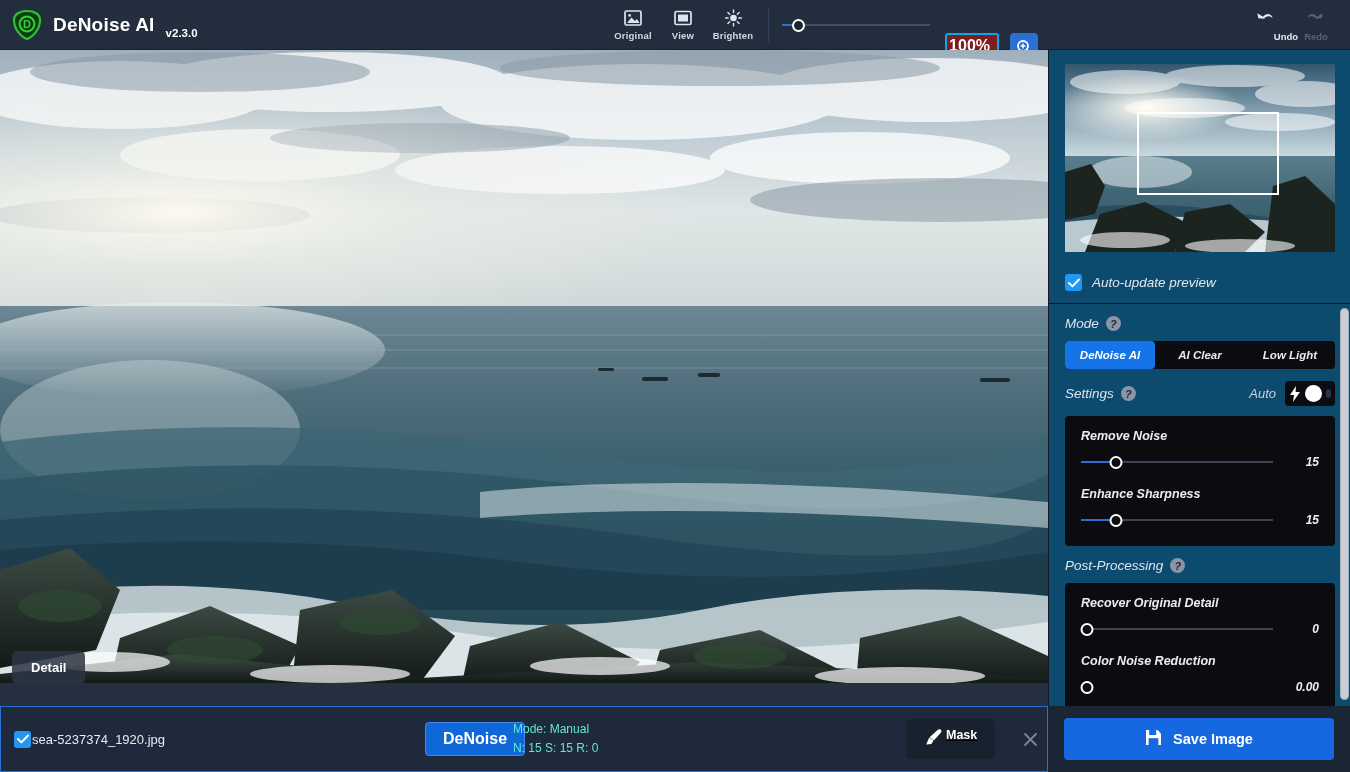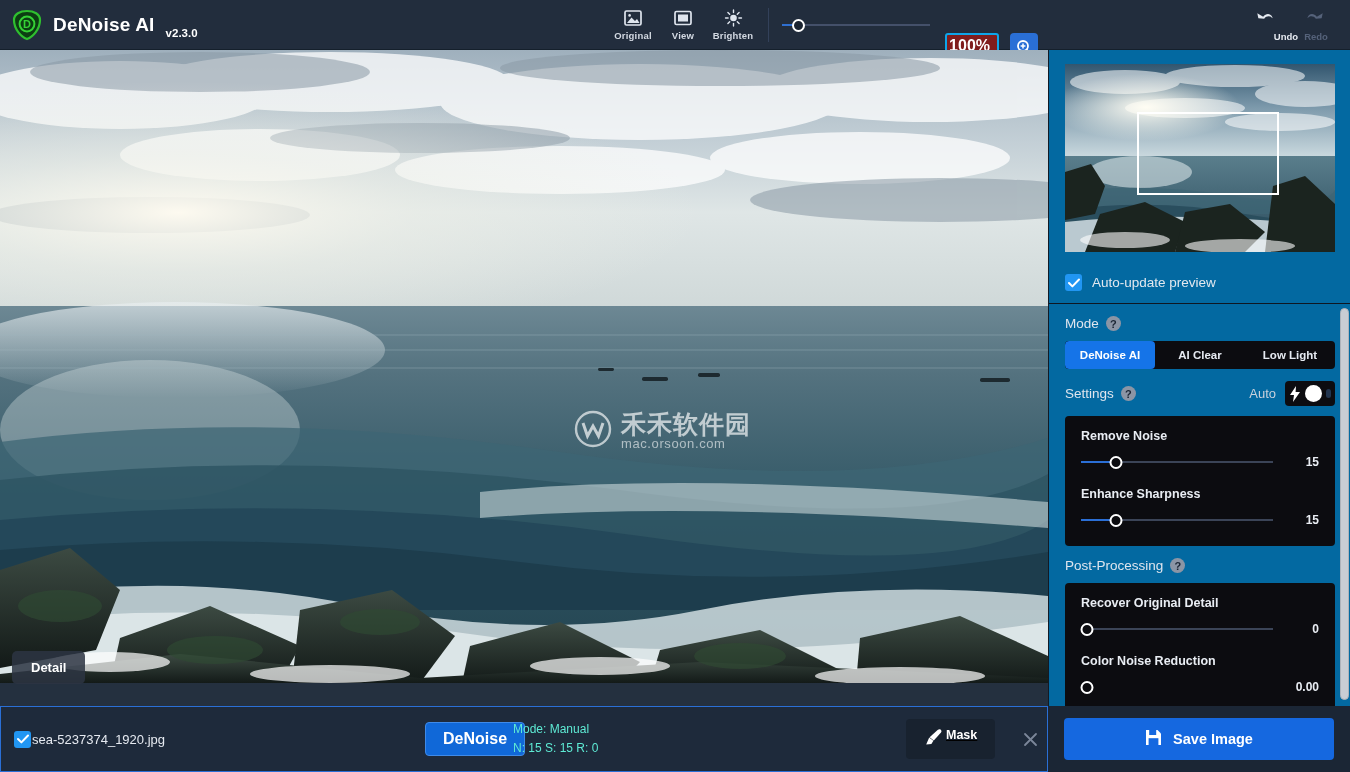--- a/index.html
+++ b/index.html
@@ -110,24 +110,25 @@
     position: absolute; left: 574px; top: 360px;
     display: flex; align-items: center; gap: 9px;
     opacity: .72; pointer-events: none;
   }
   .wmark-txt { display: flex; flex-direction: column; line-height: 1.05; }
   .wmark-cn { font-size: 25px; font-weight: bold; color: rgba(255,255,255,.92); letter-spacing: 1px; }
   .wmark-en { font-size: 13px; color: rgba(255,255,255,.8); letter-spacing: .6px; }
 
   
   .panel {
-    flex: 1; background: #0369a1;
+    flex: 1; background: #0c4a6e;
     display: flex; flex-direction: column;
     border-left: 1px solid #121a25;
     position: relative;
+    font-style: italic;
   }
   .nav-box { padding: 14px 16px 12px 16px; }
   .nav-img { position: relative; width: 270px; height: 188px; overflow: hidden; }
   .nav-rect {
     position: absolute; left: 72px; top: 48px; width: 142px; height: 83px;
     border: 2px solid #fff;
   }
   .autoupd {
     display: flex; align-items: center; gap: 10px;
     padding: 10px 16px 12px 16px;
@@ -432,32 +433,20 @@
           <ellipse cx="740" cy="606" rx="46" ry="13"></ellipse>
         </g>
         <g fill="#ffffff" opacity="0.7">
           <ellipse cx="110" cy="612" rx="60" ry="10"></ellipse>
           <ellipse cx="330" cy="624" rx="80" ry="9"></ellipse>
           <ellipse cx="600" cy="616" rx="70" ry="9"></ellipse>
           <ellipse cx="900" cy="626" rx="85" ry="9"></ellipse>
         </g>
       </svg>
 
-      <div class="wmark">
-        <span>
-          <svg width="38" height="38" viewBox="0 0 38 38">
-            <circle cx="19" cy="19" r="17" fill="none" stroke="#ffffff" stroke-width="2.4" opacity="0.9"></circle>
-            <path d="M9 13 L13.5 26 L19 16 L24.5 26 L29 13" fill="none" stroke="#ffffff" stroke-width="3" opacity="0.95"></path>
-          </svg>
-        </span>
-        <span class="wmark-txt">
-          <span class="wmark-cn">禾禾软件园</span>
-          <span class="wmark-en">mac.orsoon.com</span>
-        </span>
-      </div>
 
       <div class="preview-btn">Detail</div>
     </div>
 
     <div class="panel">
 
       <div class="nav-box">
         <div class="nav-img">
           <svg width="270" height="188" viewBox="0 0 270 188" preserveAspectRatio="none">
             <defs>

